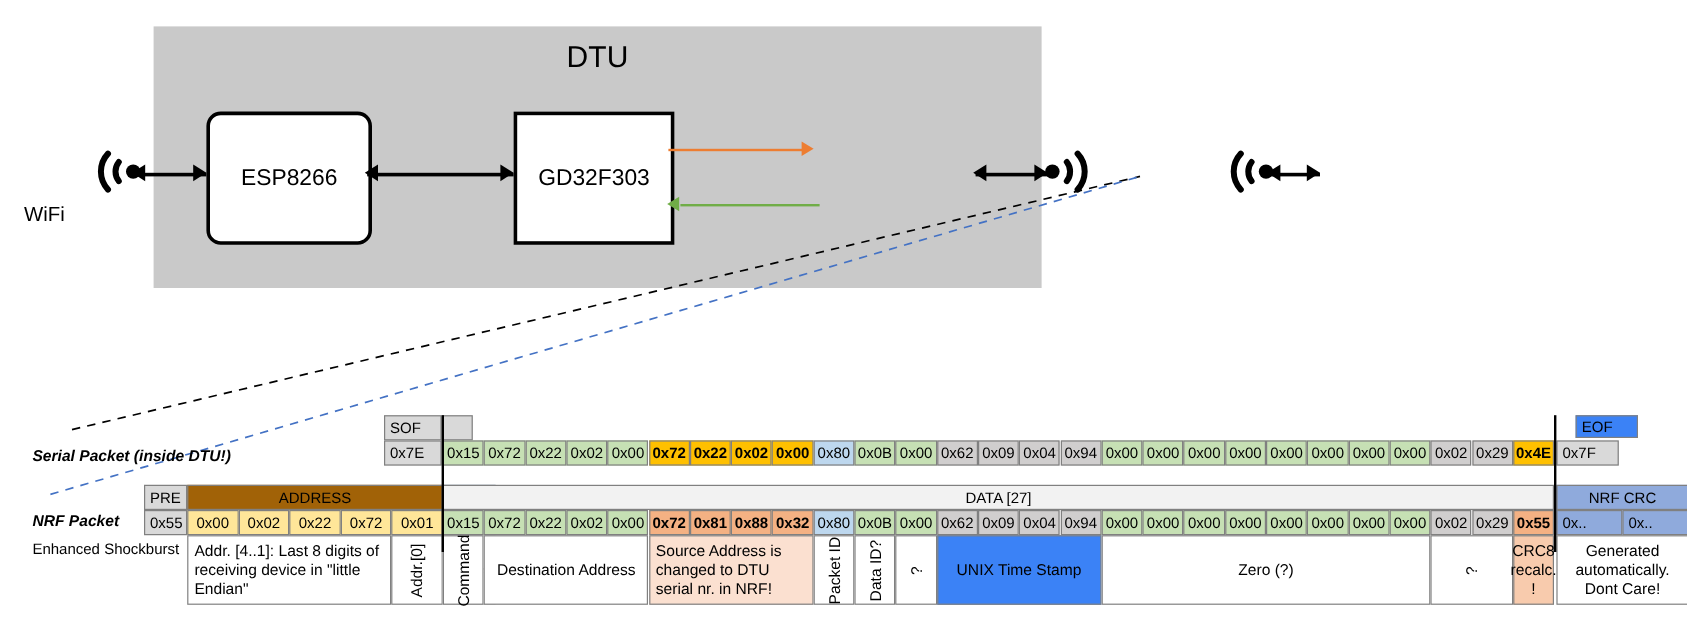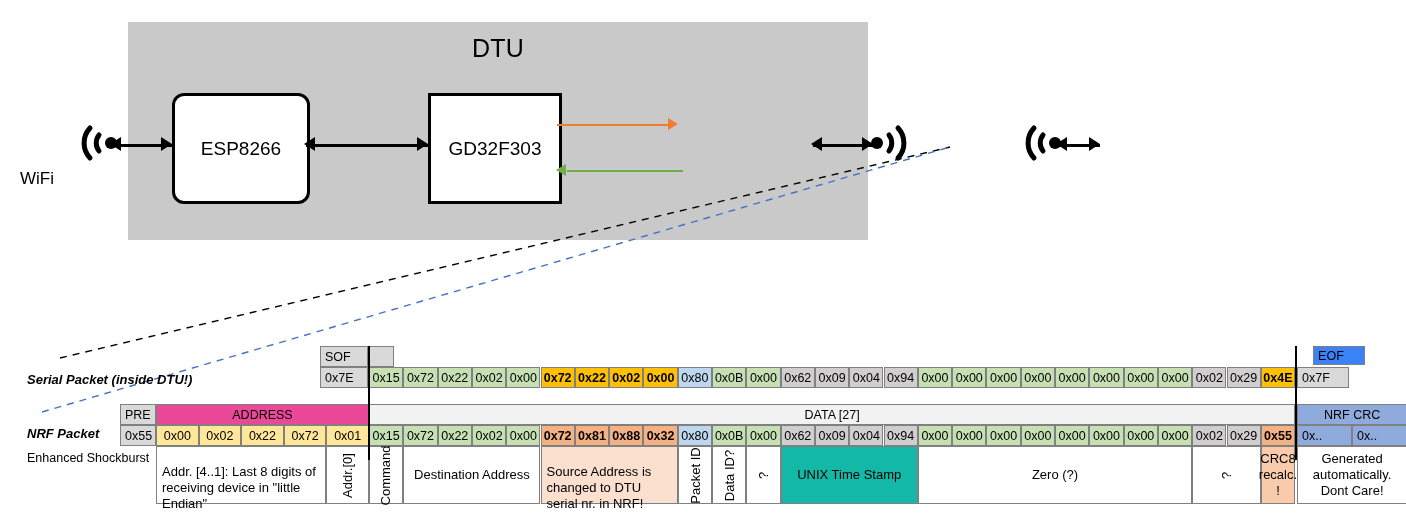--- a/index.html
+++ b/index.html
@@ -30,21 +30,21 @@
   .sublabel{position:absolute;font-size:12.5px;}
   .cell{position:absolute;box-sizing:border-box;border:1px solid #808080;
         font-size:12.5px;display:flex;align-items:center;
         justify-content:center;overflow:hidden;white-space:nowrap;}
   .cell.left{justify-content:flex-start;padding-left:4px;}
   .bold{font-weight:bold;}
   .hdr{background:#d9d9d9;}
   .desc{background:#fff;border:1px solid #808080;box-sizing:border-box;
         position:absolute;font-size:13px;display:flex;align-items:center;
         justify-content:center;text-align:center;line-height:1.22;padding:0 3px;}
-  .desc.left{justify-content:flex-start;text-align:left;padding:17px 5px;align-items:flex-start;}
+  .desc.left{justify-content:flex-start;text-align:left;padding:4px 5px;align-items:flex-start;}
   .rot{position:absolute;box-sizing:border-box;border:1px solid #808080;
        background:#fff;display:flex;align-items:center;justify-content:center;}
   .rot span{transform:rotate(-90deg);white-space:nowrap;font-size:13px;display:block;}
   .rot3{position:absolute;box-sizing:border-box;border:1px solid #808080;
         background:#fff;}
   .rot3 .stack{transform:rotate(-90deg);transform-origin:center center;
         position:absolute;left:50%;top:50%;display:flex;flex-direction:column;
         align-items:flex-start;font-size:12px;line-height:1.15;white-space:nowrap;}
   .thickdiv{position:absolute;background:#000;}
 </style>
@@ -149,21 +149,21 @@
       <div class="cell" style="left: 1089.3px; top: 105px; width: 34.3px; height: 21px; background: rgb(198, 224, 180);">0x00</div>
       <div class="cell" style="left: 1123.6px; top: 105px; width: 34.3px; height: 21px; background: rgb(198, 224, 180);">0x00</div>
       <div class="cell" style="left: 1157.9px; top: 105px; width: 34.3px; height: 21px; background: rgb(198, 224, 180);">0x00</div>
       <div class="cell" style="left: 1192.2px; top: 105px; width: 34.3px; height: 21px; background: rgb(208, 206, 206);">0x02</div>
       <div class="cell" style="left: 1226.5px; top: 105px; width: 34.3px; height: 21px; background: rgb(208, 206, 206);">0x29</div>
       <div class="cell bold" style="left: 1260.8px; top: 105px; width: 34.3px; height: 21px; background: rgb(255, 192, 0);">0x4E</div>
       <div class="cell hdr left" style="left: 1297.1px; top: 84px; width: 52px; height: 19px; background: #3b82f6; margin-left: 16px;">EOF</div>
       <div class="cell left" style="left: 1297.1px; top: 105px; width: 52px; height: 21px; background: rgb(217, 217, 217);">0x7F</div>
       <div class="cell hdr left" style="left: 120px; top: 142px; width: 36px; height: 21px; background: rgb(217, 217, 217);">PRE</div>
       <div class="cell left" style="left: 120px; top: 163px; width: 36px; height: 21px; background: rgb(217, 217, 217);">0x55</div>
-      <div class="cell" style="left: 156px; top: 142px; width: 213px; height: 21px; background: #ec4899;">ADDRESS</div>
+      <div class="cell" style="left: 156px; top: 142px; width: 213px; height: 21px; background: #a16207;">ADDRESS</div>
       <div class="cell" style="left: 156px; top: 163px; width: 42.6px; height: 21px; background: rgb(255, 230, 153);">0x00</div>
       <div class="cell" style="left: 198.6px; top: 163px; width: 42.6px; height: 21px; background: rgb(255, 230, 153);">0x02</div>
       <div class="cell" style="left: 241.2px; top: 163px; width: 42.6px; height: 21px; background: rgb(255, 230, 153);">0x22</div>
       <div class="cell" style="left: 283.8px; top: 163px; width: 42.6px; height: 21px; background: rgb(255, 230, 153);">0x72</div>
       <div class="cell" style="left: 326.4px; top: 163px; width: 42.6px; height: 21px; background: rgb(255, 230, 153);">0x01</div>
       <div class="cell hdr left" style="left: 369px; top: 142px; width: 44px; height: 21px; background: rgb(157, 195, 230);">PCF</div>
       <div class="cell left" style="left: 369px; top: 163px; width: 44px; height: 21px; background: rgb(157, 195, 230);">0x0DA</div>
       <div class="cell" style="left: 369px; top: 142px; width: 926.1px; height: 21px; background: rgb(242, 242, 242); justify-content: center;">DATA [27]</div>
       <div class="cell" style="left: 369px; top: 163px; width: 34.3px; height: 21px; background: rgb(198, 224, 180);">0x15</div>
       <div class="cell" style="left: 403.3px; top: 163px; width: 34.3px; height: 21px; background: rgb(198, 224, 180);">0x72</div>
@@ -214,21 +214,21 @@
       <div class="desc left" style="left: 540.5px; top: 184px; width: 137.2px; height: 58px; background: rgb(251, 224, 208);">Source Address is changed to DTU serial nr. in NRF!</div>
       <div class="rot" style="left: 677.7px; top: 184px; width: 34.3px; height: 58px; background: rgb(255, 255, 255);">
         <span>Packet ID</span>
       </div>
       <div class="rot" style="left: 712px; top: 184px; width: 34.3px; height: 58px; background: rgb(255, 255, 255);">
         <span>Data ID?</span>
       </div>
       <div class="rot" style="left: 746.3px; top: 184px; width: 34.3px; height: 58px; background: rgb(255, 255, 255);">
         <span>?</span>
       </div>
-      <div class="desc" style="left: 780.6px; top: 184px; width: 137.2px; height: 58px; background: #14b8a6;">UNIX Time Stamp</div>
+      <div class="desc" style="left: 780.6px; top: 184px; width: 137.2px; height: 58px; background: #3b82f6;">UNIX Time Stamp</div>
       <div class="desc" style="left: 917.8px; top: 184px; width: 274.4px; height: 58px; background: rgb(255, 255, 255);">Zero (?)</div>
       <div class="rot" style="left: 1192.2px; top: 184px; width: 68.6px; height: 58px; background: rgb(255, 255, 255);">
         <span>?</span>
       </div>
       <div class="desc" style="left: 1260.8px; top: 184px; width: 34.3px; height: 58px; background: rgb(248, 203, 173);">CRC8 recalc. !</div>
       <div class="desc" style="left: 1297.1px; top: 184px; width: 110px; height: 58px; background: rgb(255, 255, 255);">Generated automatically. Dont Care!</div>
     </div>
 
   <div class="thickdiv" style="left:368px;top:84px;width:2px;height:114px;"></div>
   <div class="thickdiv" style="left:1295px;top:84px;width:2px;height:114px;"></div>

